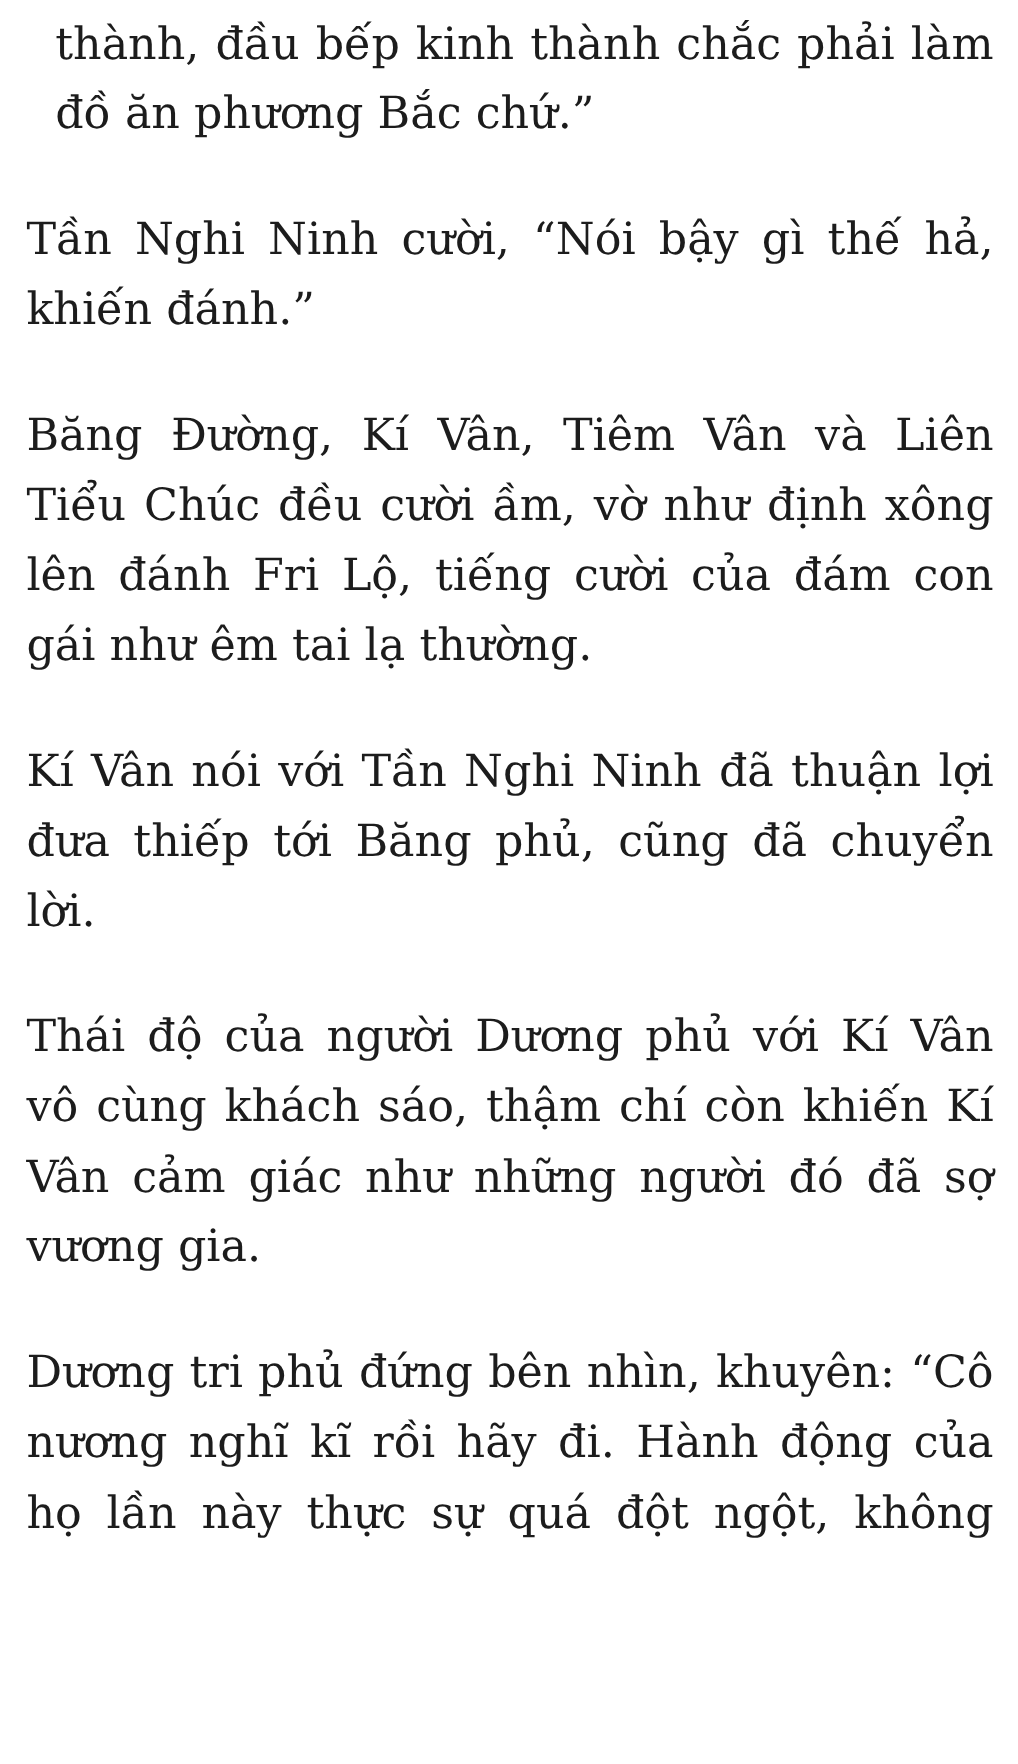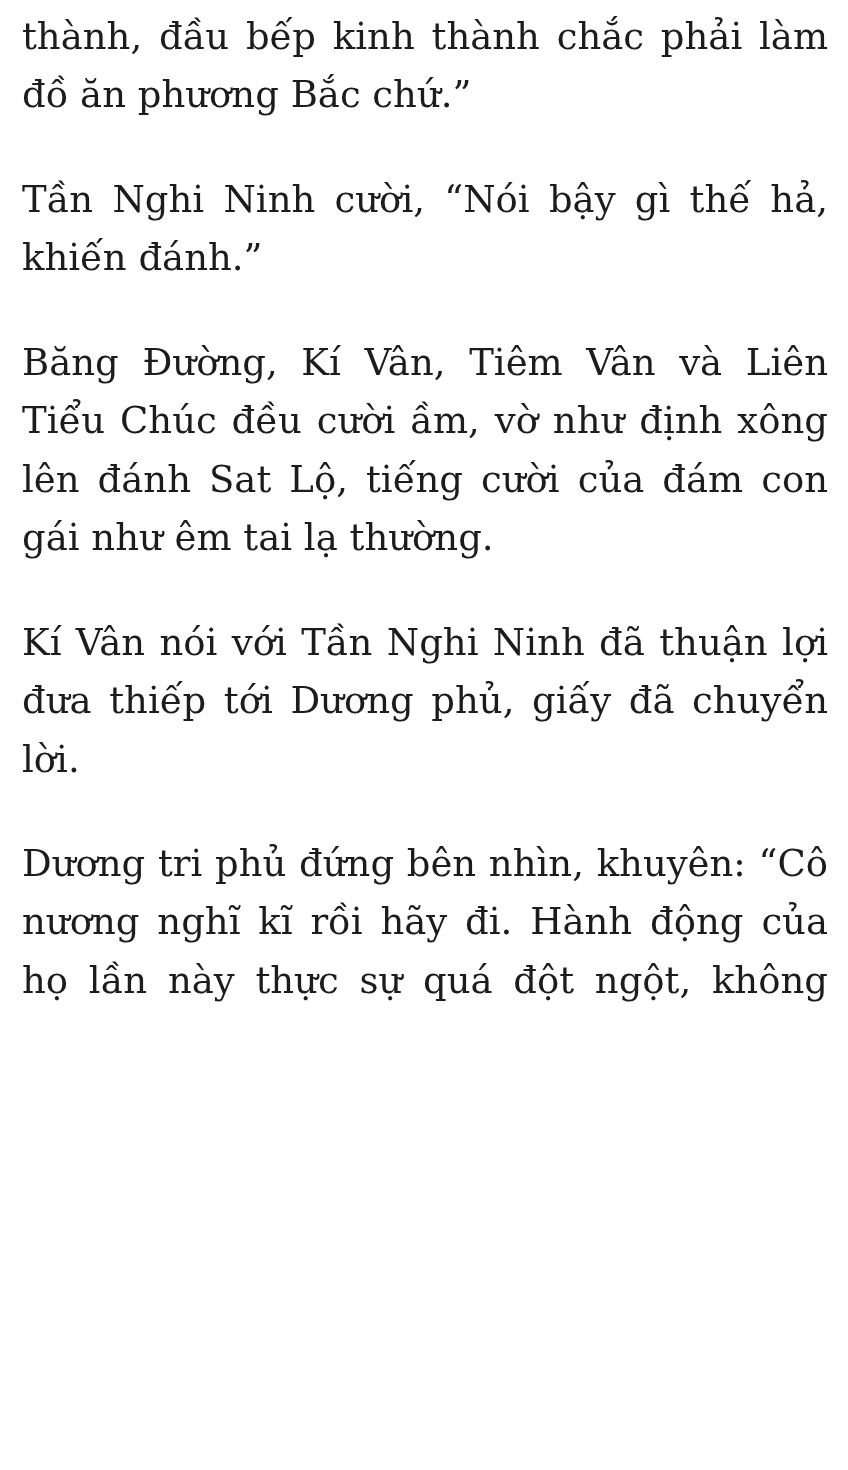--- a/index.html
+++ b/index.html
@@ -24,31 +24,33 @@
     line-height: 1.58;
     color: #1c1c1c;
     text-align: justify;
     text-justify: inter-word;
     letter-spacing: 0px;
     word-spacing: 0px;
     font-weight: 400;
   }
   .paragraph:first-child {
     margin-top: 8px;
+    margin-left: 24px;
   }
   .paragraph.last {
     margin-bottom: 0;
   }
   
   .paragraph.clipped {
     text-align-last: justify;
   }
 </style>
 </head>
 <body>
 
 <div id="reader">
   <p class="paragraph">thành, đầu bếp kinh thành chắc phải làm đồ ăn phương Bắc chứ.”</p>
   <p class="paragraph">Tần Nghi Ninh cười, “Nói bậy gì thế hả, khiến đánh.”</p>
-  <p class="paragraph">Băng Đường, Kí Vân, Tiêm Vân và Liên Tiểu Chúc đều cười ầm, vờ như định xông lên đánh Sat Lộ, tiếng cười của đám con gái như êm tai lạ thường.</p>
-  <p class="paragraph">Kí Vân nói với Tần Nghi Ninh đã thuận lợi đưa thiếp tới Dương phủ, giấy đã chuyển lời.</p>
+  <p class="paragraph">Băng Đường, Kí Vân, Tiêm Vân và Liên Tiểu Chúc đều cười ầm, vờ như định xông lên đánh Fri Lộ, tiếng cười của đám con gái như êm tai lạ thường.</p>
+  <p class="paragraph">Kí Vân nói với Tần Nghi Ninh đã thuận lợi đưa thiếp tới Băng phủ, cũng đã chuyển lời.</p>
+  <p class="paragraph">Thái độ của người Dương phủ với Kí Vân vô cùng khách sáo, thậm chí còn khiến Kí Vân cảm giác như những người đó đã sợ vương gia.</p>
   <p class="paragraph clipped last">Dương tri phủ đứng bên nhìn, khuyên: “Cô nương nghĩ kĩ rồi hãy đi. Hành động của họ lần này thực sự quá đột ngột, không</p>
 </div>
 
 </body></html>

